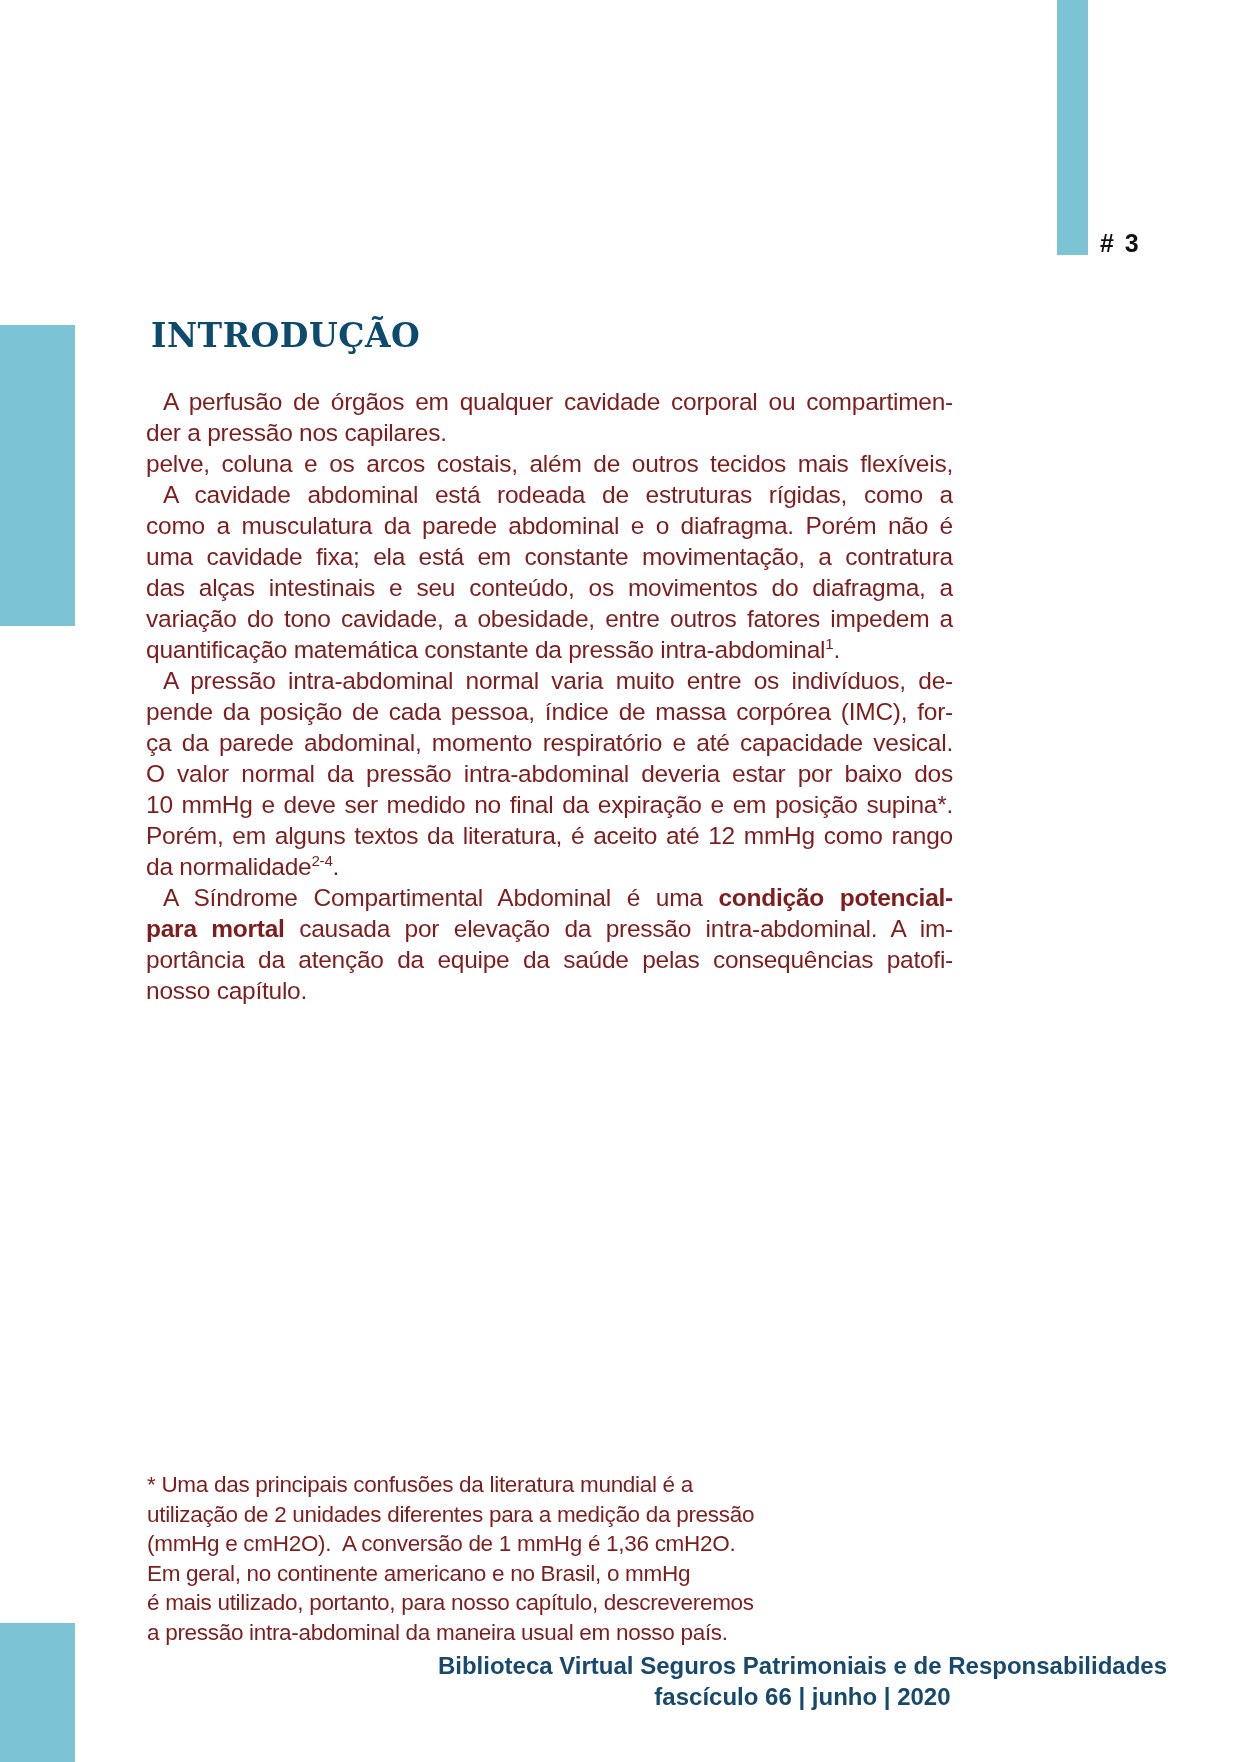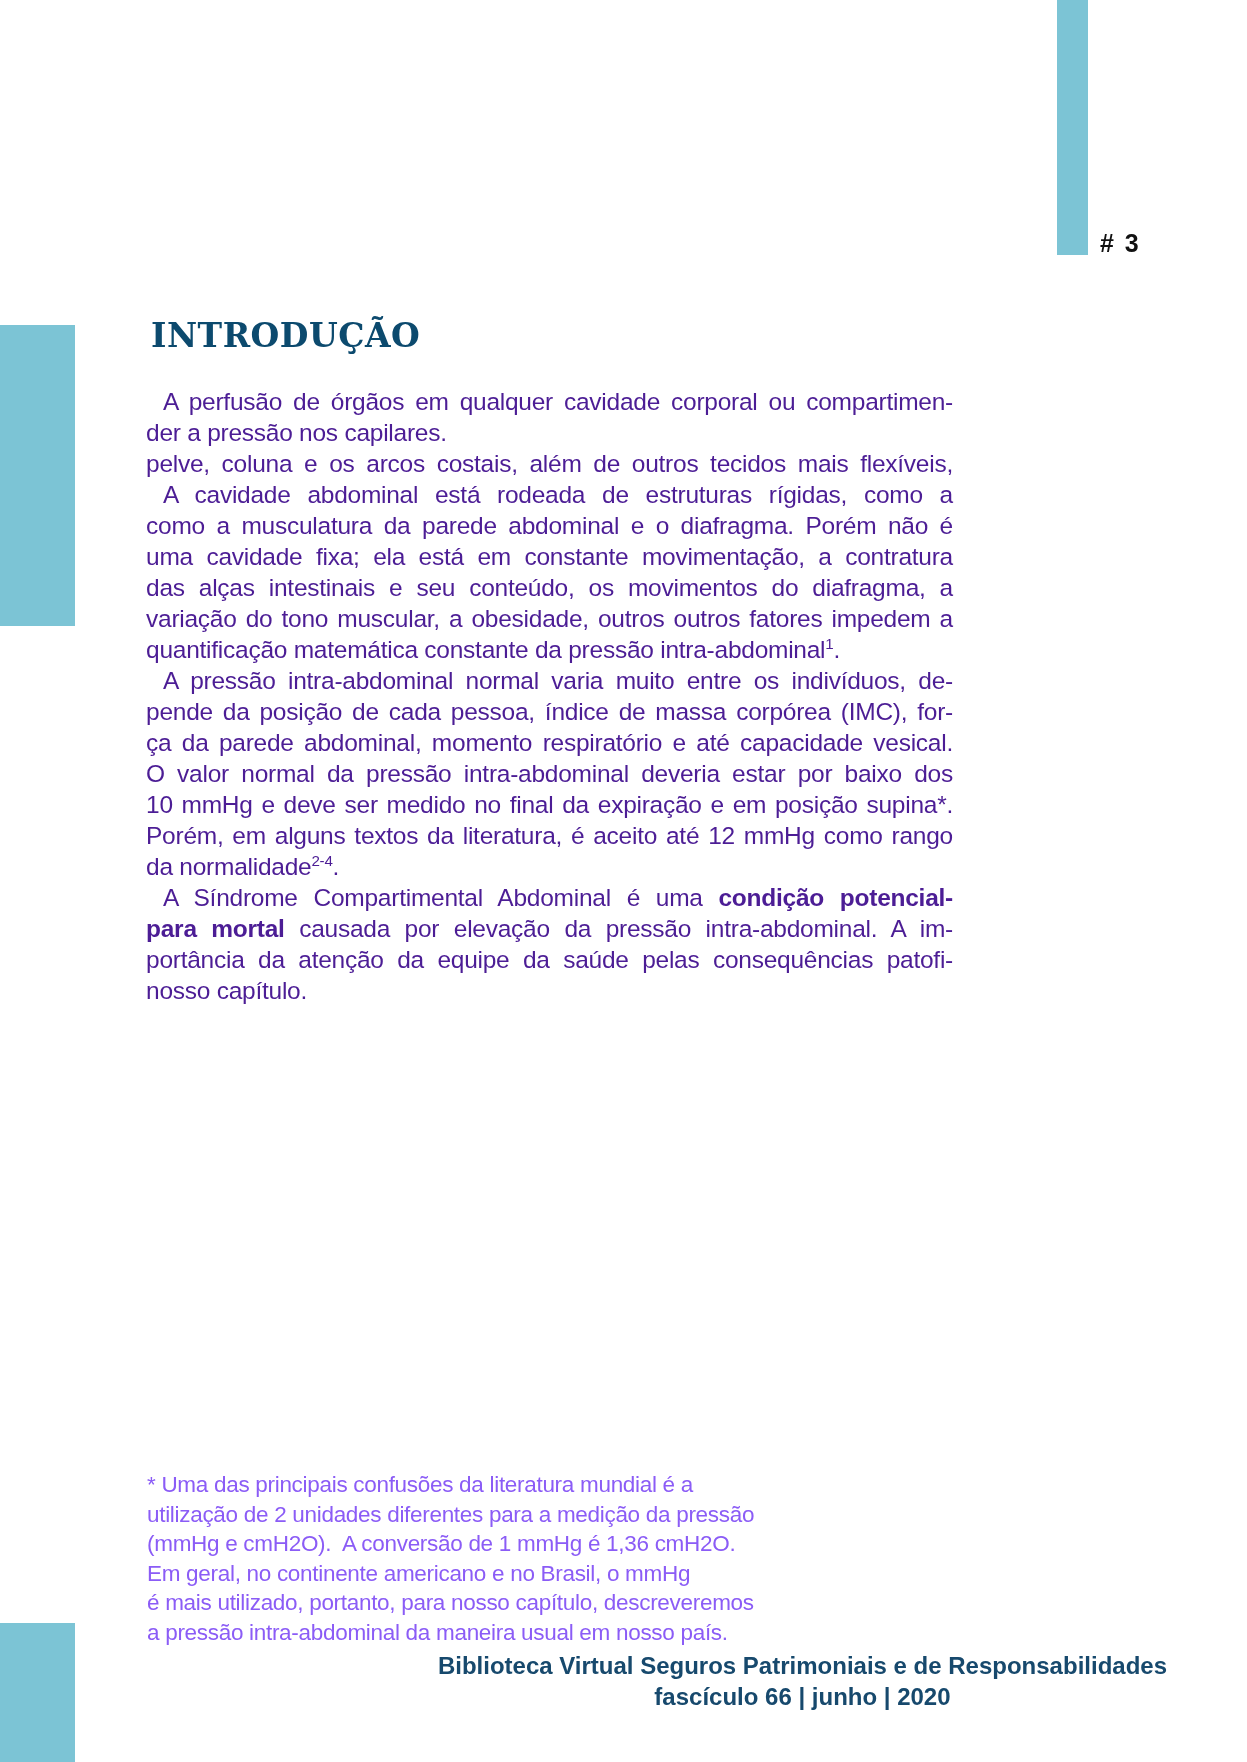--- a/index.html
+++ b/index.html
@@ -20,32 +20,32 @@
     white-space:nowrap;
   }
   .heading{
     position:absolute;left:151px;top:316px;margin:0;
     font-family:"DejaVu Serif",serif;
     font-weight:bold;font-size:33px;line-height:40px;
     color:#0c4a6e;letter-spacing:0.5px;
   }
   .body-col{
     position:absolute;left:146px;top:386px;width:807px;
-    font-size:24.5px;line-height:31px;color:#4c1d95;
+    font-size:24.5px;line-height:31px;color:#7f1d1d;
     letter-spacing:-0.25px;
   }
   .para{margin:0;}
   .line{min-height:31px;}
   .line.just{text-align:justify;text-align-last:justify;}
   .line.ind{text-indent:17px;}
   sup{font-size:0.62em;vertical-align:super;line-height:0;}
   b{font-weight:bold;}
   .footnote{
     position:absolute;left:147px;top:1470px;width:740px;
-    font-size:22.5px;line-height:29.5px;color:#8b5cf6;
+    font-size:22.5px;line-height:29.5px;color:#7f1d1d;
     letter-spacing:-0.3px;
   }
   .footnote .line{min-height:29.5px;white-space:nowrap;}
   .footer{
     position:absolute;right:80px;top:1650px;
     text-align:center;font-size:24px;line-height:31px;
     font-weight:bold;color:#17496d;white-space:nowrap;
   }
 </style>
 </head>
@@ -65,21 +65,21 @@
     <div class="para">
         <div class="line just ind">A perfusão de órgãos em qualquer cavidade corporal ou compartimen-</div>
         <div class="line">der a pressão nos capilares.</div>
       </div>
     <div class="para">
         <div class="line just">pelve, coluna e os arcos costais, além de outros tecidos mais flexíveis,</div>
         <div class="line just ind">A cavidade abdominal está rodeada de estruturas rígidas, como a</div>
         <div class="line just">como a musculatura da parede abdominal e o diafragma. Porém não é</div>
         <div class="line just">uma cavidade fixa; ela está em constante movimentação, a contratura</div>
         <div class="line just">das alças intestinais e seu conteúdo, os movimentos do diafragma, a</div>
-        <div class="line just">variação do tono muscular, a obesidade, outros outros fatores impedem a</div>
+        <div class="line just">variação do tono cavidade, a obesidade, entre outros fatores impedem a</div>
         <div class="line">quantificação matemática constante da pressão intra-abdominal<sup>1</sup>.</div>
       </div>
     <div class="para">
         <div class="line just ind">A pressão intra-abdominal normal varia muito entre os indivíduos, de-</div>
         <div class="line just">pende da posição de cada pessoa, índice de massa corpórea (IMC), for-</div>
         <div class="line just">ça da parede abdominal, momento respiratório e até capacidade vesical.</div>
         <div class="line just">O valor normal da pressão intra-abdominal deveria estar por baixo dos</div>
         <div class="line just">10 mmHg e deve ser medido no final da expiração e em posição supina*.</div>
         <div class="line just">Porém, em alguns textos da literatura, é aceito até 12 mmHg como rango</div>
         <div class="line">da normalidade<sup>2-4</sup>.</div>

